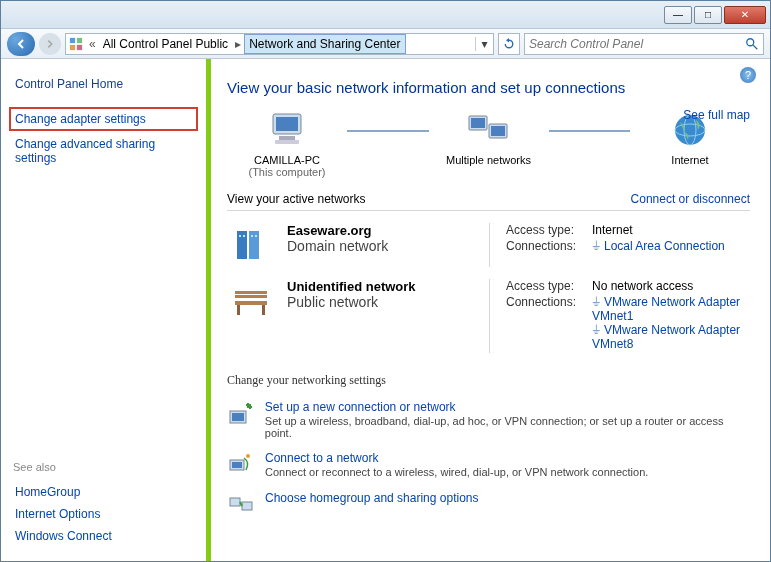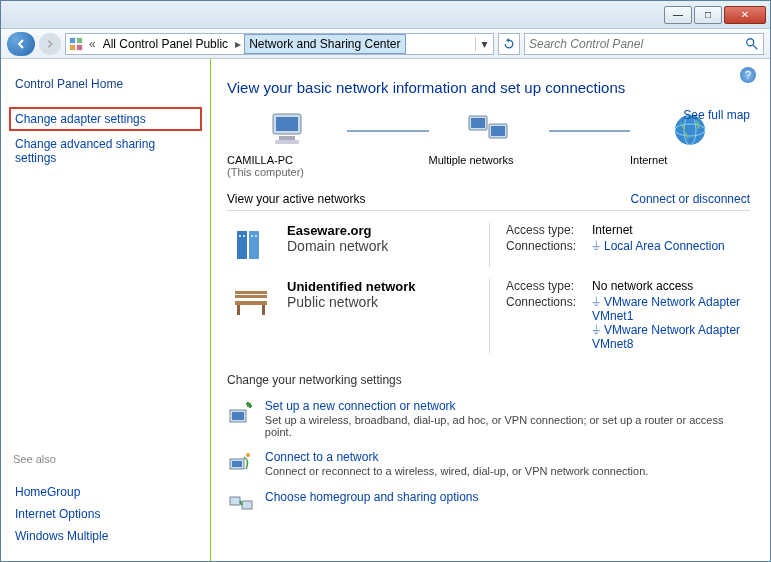--- a/index.html
+++ b/index.html
@@ -14,48 +14,48 @@
 .addr-icon { width: 20px; display: flex; justify-content: center; }
 .addr-seg { padding: 0 4px; height: 100%; display: flex; align-items: center; cursor: pointer; }
 .addr-seg.sel { background: #cde6f7; border: 1px solid #7da2ce; }
 .addr-chev { padding: 0 3px; color: #555; }
 .addr-drop { width: 18px; border-left: 1px solid #ccc; display: flex; justify-content: center; align-items: center; color: #444; }
 .refresh { width: 22px; height: 22px; border: 1px solid #a8b8c8; background: #fff; display: flex; align-items: center; justify-content: center; color: #2a6ab0; cursor: pointer; }
 .search { width: 240px; height: 22px; border: 1px solid #a8b8c8; background: #fff; display: flex; align-items: center; padding: 0 4px; }
 .search input { border: none; outline: none; flex: 1; font-size: 12px; font-style: italic; color: #888; }
 .search-icon { color: #2a6ab0; cursor: pointer; }
 .content { display: flex; height: calc(100% - 58px); }
-.sidebar { width: 210px; background: #fff; padding: 14px 12px; border-right: 1px solid #84cc16; display: flex; flex-direction: column; }
+.sidebar { width: 210px; background: #fff; padding: 14px 12px; border-right: 5px solid #84cc16; display: flex; flex-direction: column; }
 .side-link { color: #0645ad; padding: 4px 2px; cursor: pointer; font-size: 12px; }
 .side-link.plain { color: #15428b; }
 .side-hl { border: 2px solid #d04030; padding: 3px 4px; margin: 2px -4px; }
 .side-footer { margin-top: auto; }
-.side-hdr { color: #888; font-size: 11px; margin: 10px 0 16px; }
+.side-hdr { color: #888; font-size: 11px; margin: 10px 0 8px; }
 .main { flex: 1; padding: 12px 20px 12px 16px; overflow: auto; position: relative; }
 .help { position: absolute; top: 8px; right: 14px; width: 16px; height: 16px; border-radius: 8px; background: radial-gradient(#8ac0f0,#3a7ac0); color: #fff; display: flex; align-items: center; justify-content: center; font-size: 11px; cursor: pointer; }
 .heading { color: #003399; font-size: 15px; margin: 8px 0 12px; }
 .topo { display: flex; align-items: flex-start; gap: 0; margin-bottom: 10px; position: relative; }
-.topo-item { width: 120px; font-size: 11px; }
+.topo-item { text-align: center; width: 120px; font-size: 11px; }
 .topo-icon { height: 44px; display: flex; align-items: center; justify-content: center; margin-bottom: 2px; }
 .topo-line { flex: 1; border-top: 2px double #8aa8c8; margin-top: 22px; min-width: 40px; }
 .fullmap { position: absolute; right: 0; top: 0; color: #0645ad; font-size: 12px; cursor: pointer; }
 .row-hdr { display: flex; justify-content: space-between; border-bottom: 1px solid #d8d8d8; padding: 4px 0; margin-bottom: 6px; font-size: 12px; }
 .row-hdr a { color: #0645ad; cursor: pointer; }
 .network-row { display: flex; gap: 12px; padding: 6px 0; }
 .net-icon { width: 48px; height: 44px; display: flex; align-items: center; justify-content: center; }
 .net-info { flex: 0 0 190px; }
 .net-name { font-weight: bold; font-size: 13px; }
 .net-type { font-size: 14px; color: #444; }
 .net-details { flex: 1; border-left: 1px solid #d8d8d8; padding-left: 16px; font-size: 12px; }
 .det-row { display: flex; gap: 6px; margin-bottom: 2px; align-items: flex-start; }
 .det-label { width: 80px; color: #333; }
 .det-val a { color: #0645ad; cursor: pointer; }
 .det-val { flex: 1; }
 .conn-icon { display: inline-block; width: 10px; color: #5a8ac0; margin-right: 2px; }
-.section-sub { font-size: 12px; color: #333; margin: 14px 0 6px; }
+.section-sub { font-size: 12px; color: #333; margin: 14px 0 6px; font-family: Liberation Serif, serif; }
 .task { display: flex; gap: 10px; padding: 6px 0; }
 .task-icon { width: 28px; height: 28px; display: flex; align-items: center; justify-content: center; }
 .task-body a { color: #0645ad; font-size: 12px; cursor: pointer; }
 .task-body p { font-size: 11px; color: #444; margin-top: 1px; }
 svg { display: block; }
 </style>
 </head>
 <body>
 
 <div class="titlebar">
@@ -111,21 +111,21 @@
 <div class="content">
   <div class="sidebar">
     <div class="side-link plain">Control Panel Home</div>
     <div style="height:10px"></div>
     <div class="side-link side-hl">Change adapter settings</div>
     <div class="side-link">Change advanced sharing settings</div>
     <div class="side-footer">
       <div class="side-hdr">See also</div>
       <div class="side-link">HomeGroup</div>
       <div class="side-link">Internet Options</div>
-      <div class="side-link">Windows Multiple</div>
+      <div class="side-link">Windows Connect</div>
     </div>
   </div>
 
   <div class="main">
     <div class="help">?</div>
     <div class="heading">View your basic network information and set up connections</div>
 
     <div class="topo">
       <div class="topo-item">
         <div class="topo-icon">

